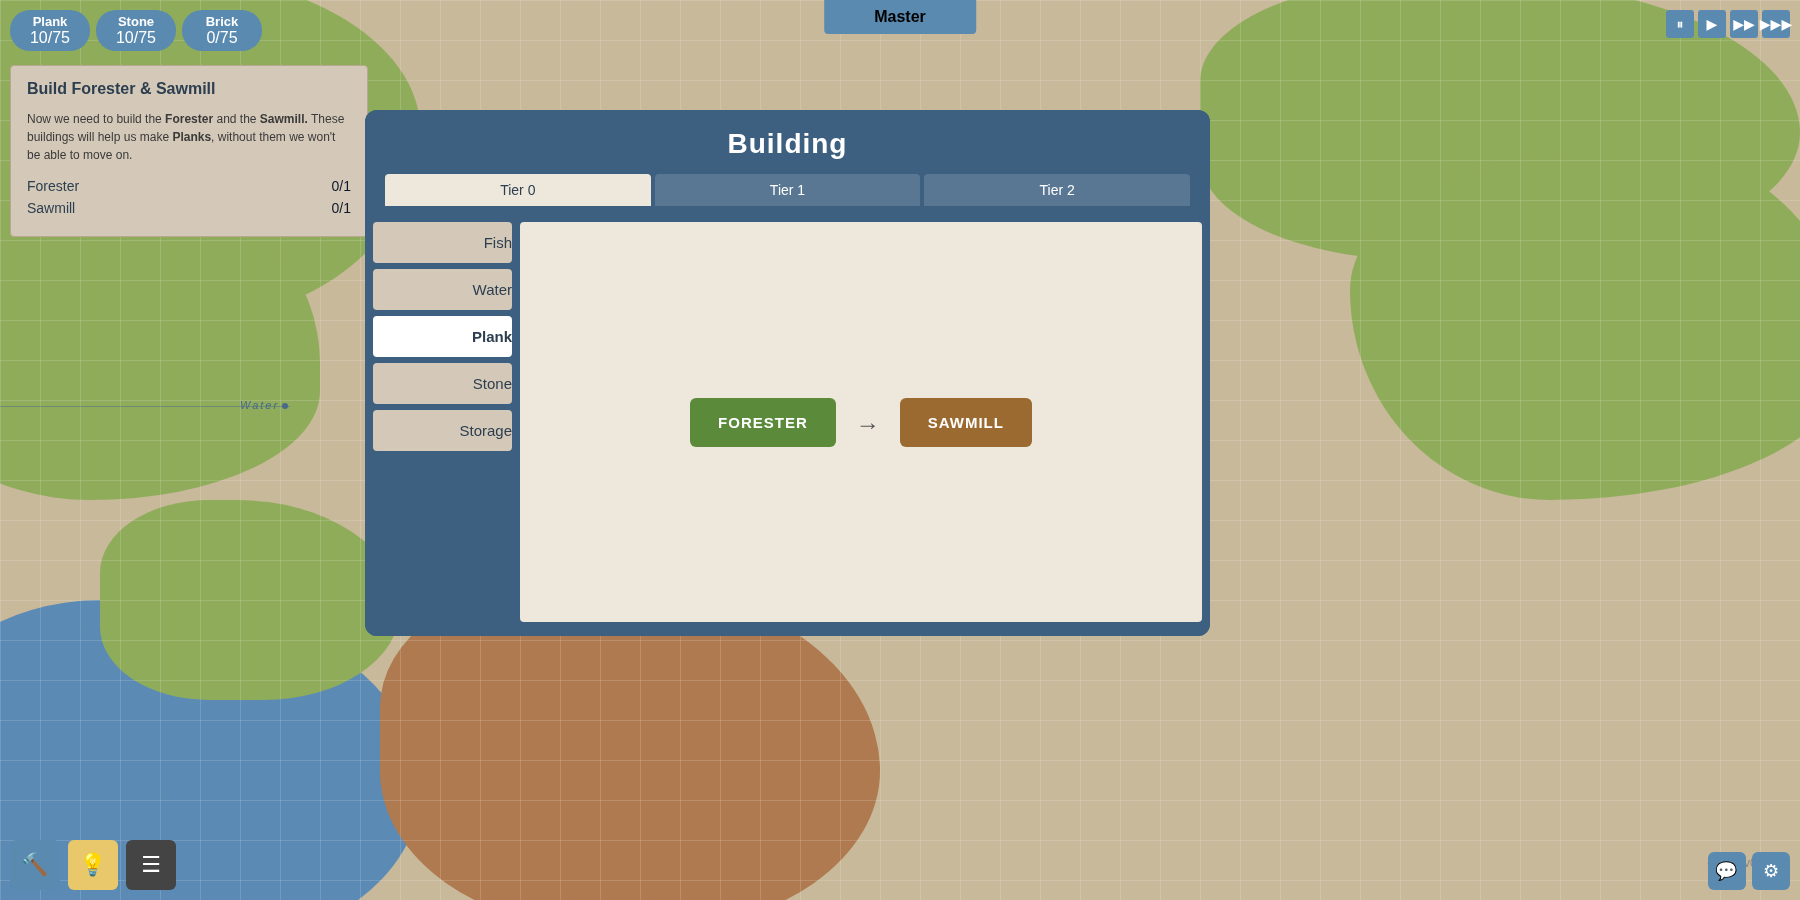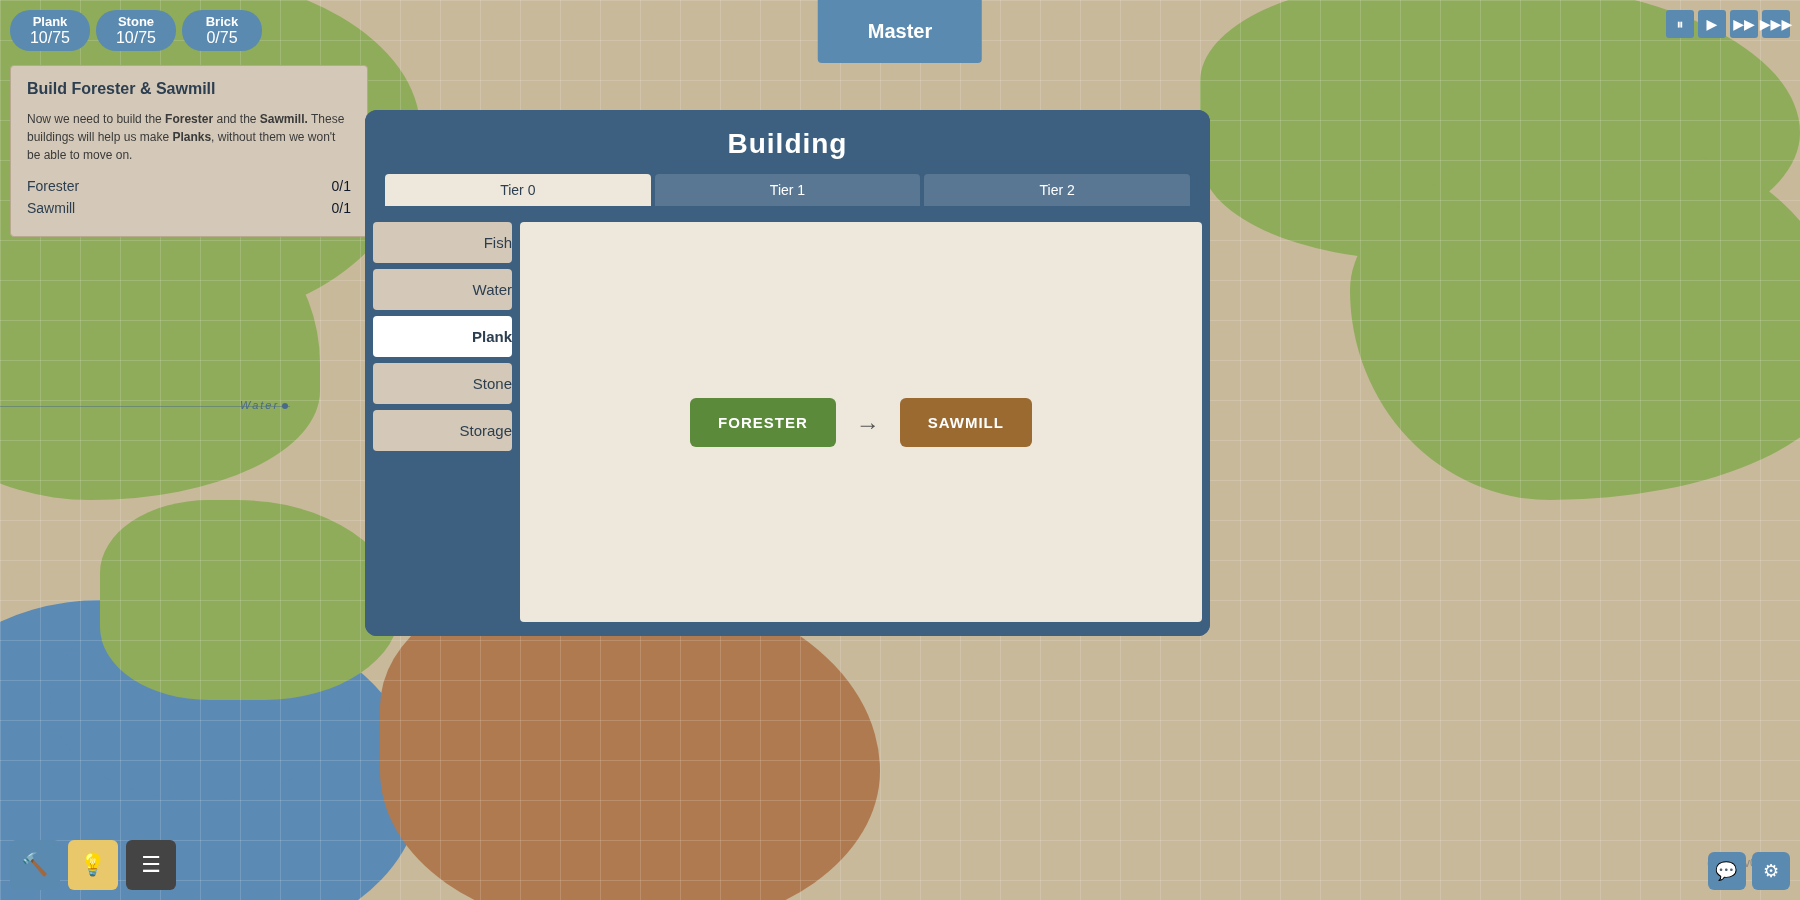--- a/index.html
+++ b/index.html
@@ -137,23 +137,23 @@
       font-size: 16px;
       font-weight: normal;
     }
 
     
     .master-btn {
       position: absolute;
       top: 0px; left: 50%;
       transform: translateX(-50%);
       background: #5a8ab0;
-      color: #ffffff;
-      padding: 20px 50px;
-      font-size: 20px;
+      color: #000000;
+      padding: 8px 50px;
+      font-size: 16px;
       font-weight: bold;
       border: none;
       cursor: pointer;
       border-radius: 0 0 4px 4px;
     }
 
     
     .speed-controls {
       position: absolute;
       top: 10px; right: 10px;

